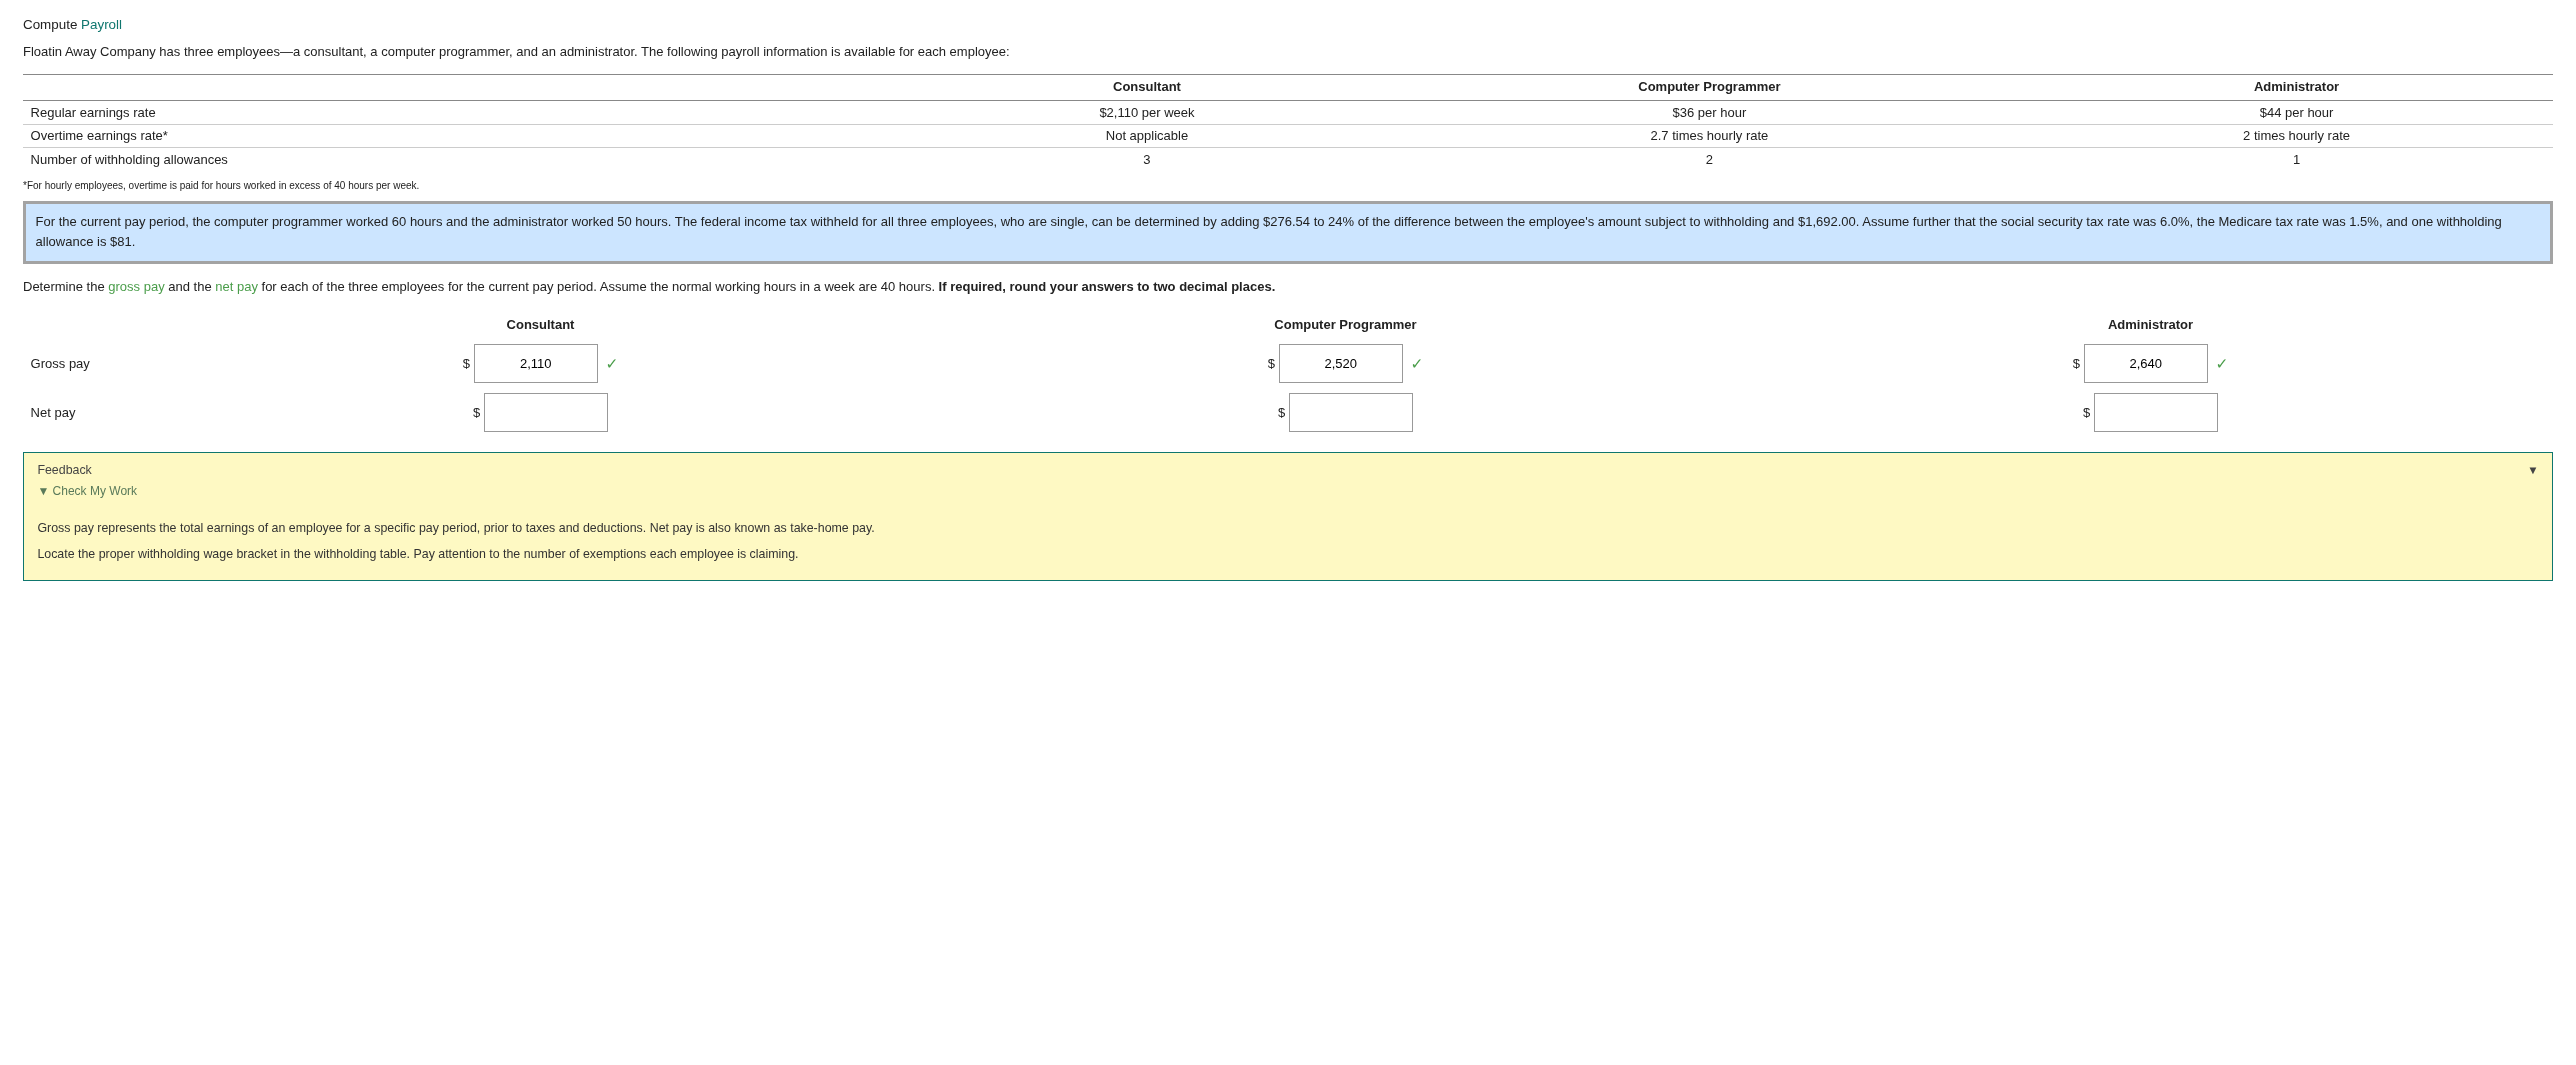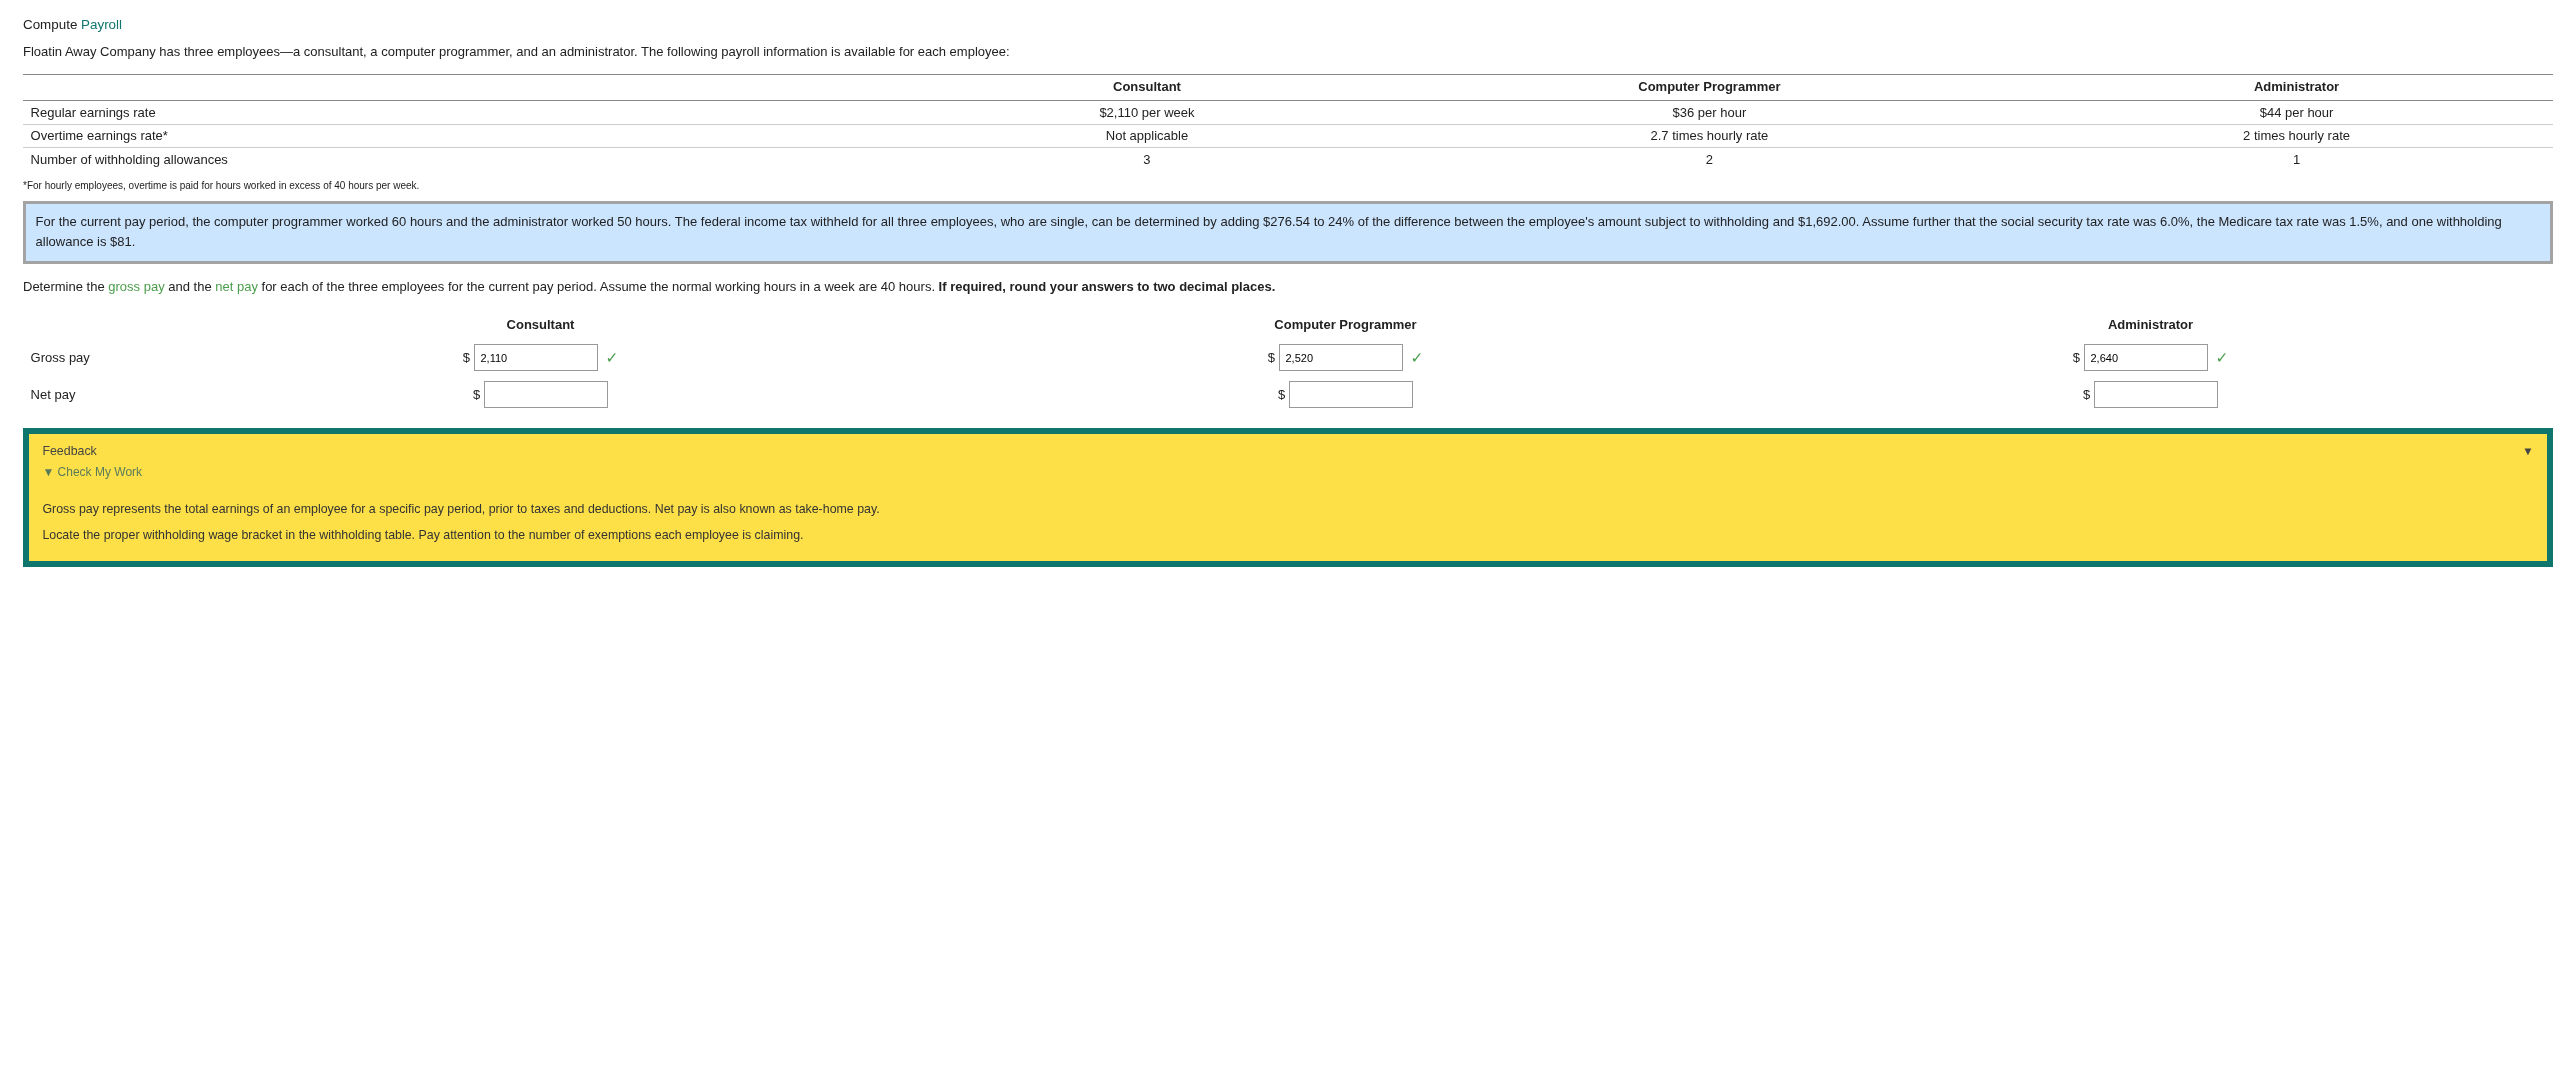--- a/index.html
+++ b/index.html
@@ -101,35 +101,35 @@
       display: flex;
       align-items: center;
       justify-content: center;
       gap: 3.8px;
     }
     .dollar-sign {
       font-size: 13px;
     }
     .answer-input {
       width: 124px;
-      height: 27px;
+      height: 39px;
       border: 1px solid #999;
       padding: 1.9px 5.7px;
-      font-size: 11px;
-      text-align: left;
+      font-size: 13px;
+      text-align: center;
     }
     .check-icon {
       color: #4a9d4a;
       font-size: 15.3px;
       margin-left: 3.8px;
     }
     
     .feedback-section {
-      background: #fde047;
-      border: 6px solid #0f766e;
+      background: #fef9c3;
+      border: 1px solid #0f766e;
       padding: 9.6px 13.4px;
     }
     .feedback-header {
       display: flex;
       justify-content: space-between;
       align-items: center;
       font-size: 12.4px;
       color: #444;
       margin-bottom: 7.6px;
     }

